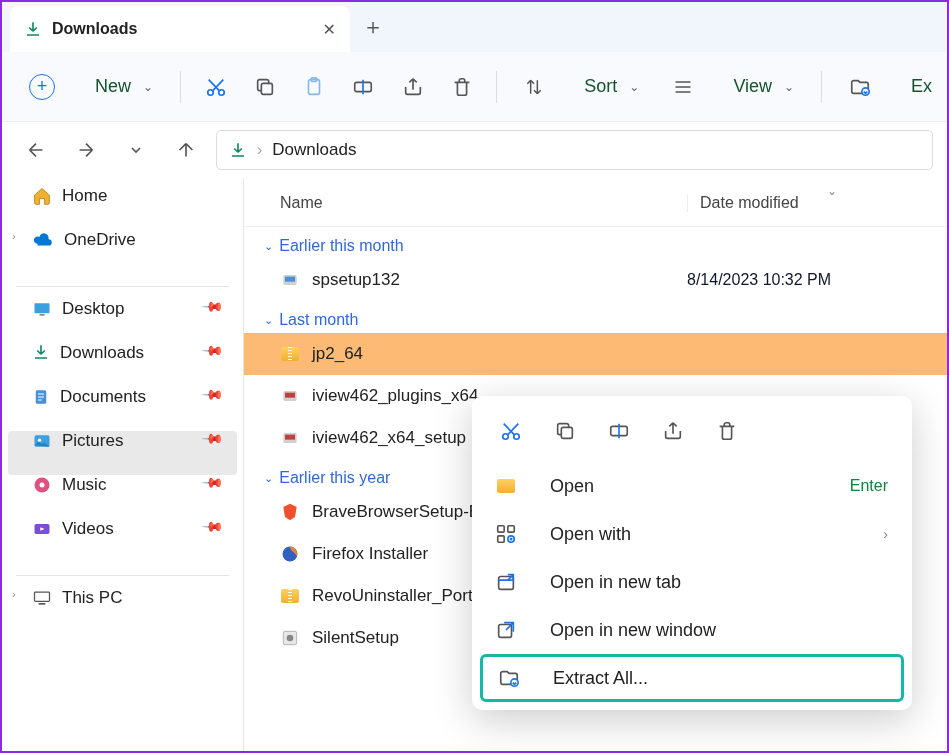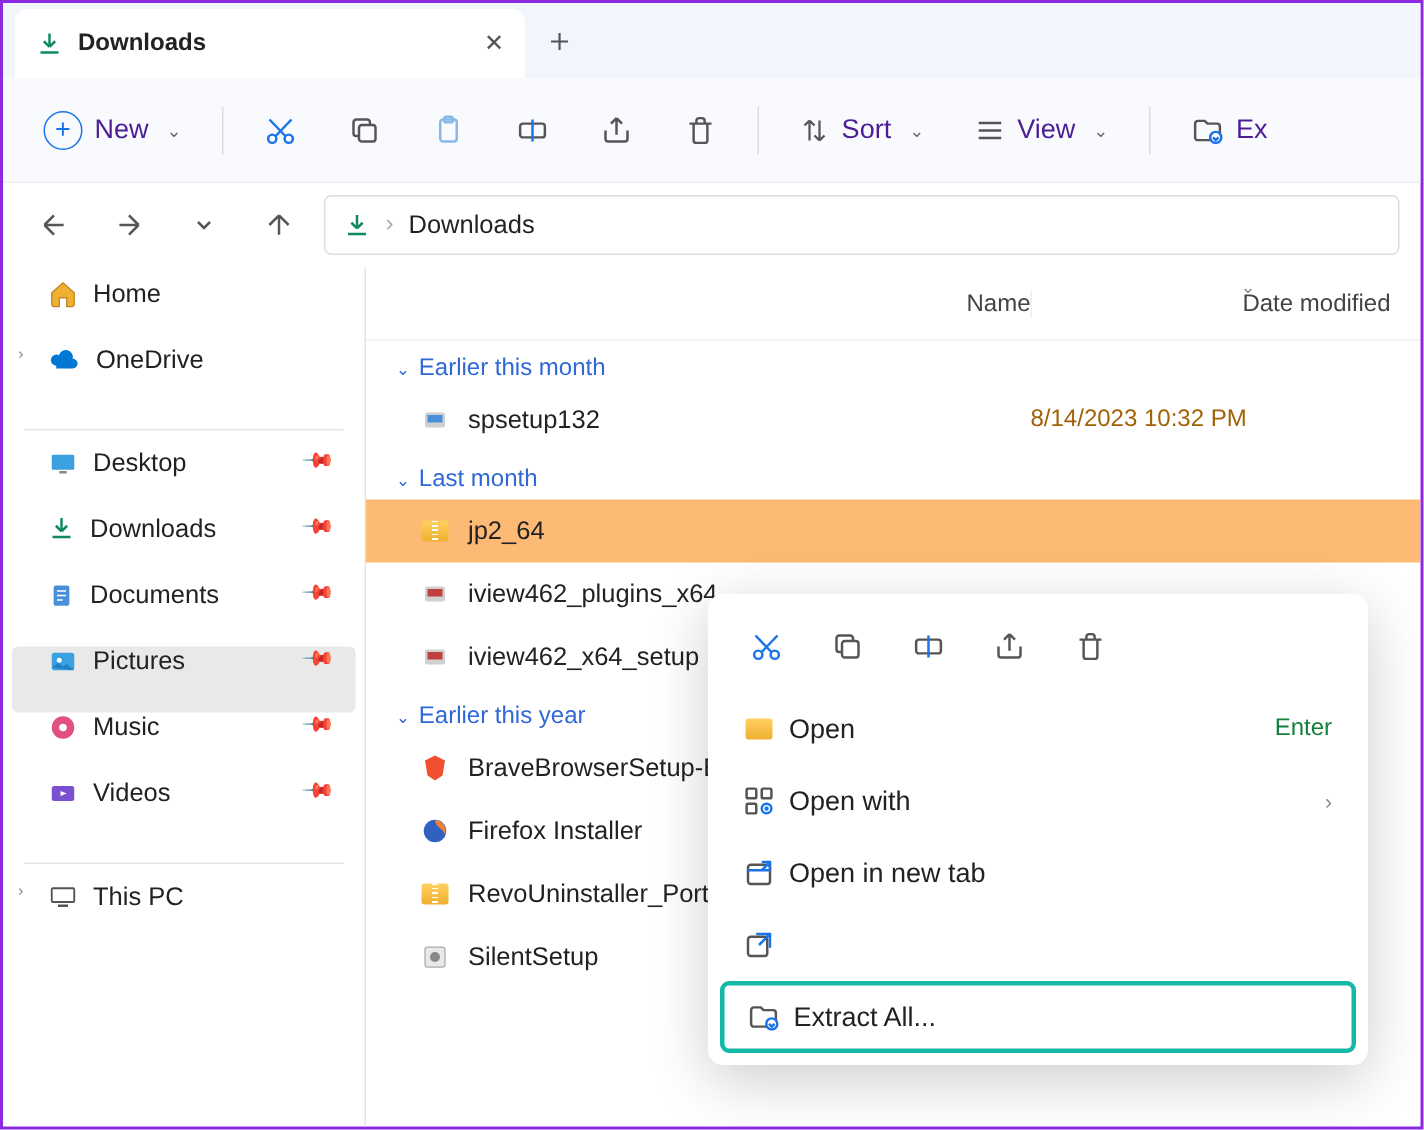--- a/index.html
+++ b/index.html
@@ -11,57 +11,57 @@
   .tab .close { position: absolute; right: 14px; font-size: 16px; color: #555; }
   .newtab { width: 46px; height: 46px; display: flex; align-items: center; justify-content: center; font-size: 22px; color: #555; }
   .tab-title { font-size: 16px; font-weight: 600; color: #222; }
   
   
   .toolbar { height: 70px; background: #f8fafd; display: flex; align-items: center; padding: 0 14px; gap: 8px; border-bottom: 1px solid #eee; }
   .tbtn { width: 48px; height: 48px; display: flex; align-items: center; justify-content: center; border-radius: 6px; }
   .newbtn { display: flex; align-items: center; gap: 8px; padding: 0 12px; height: 46px; border: 1px solid transparent; }
   .newbtn .plusc { width: 26px; height: 26px; border: 1.5px solid #1a73e8; border-radius: 50%; display: flex; align-items: center; justify-content: center; color: #1a73e8; font-size: 18px; }
   .sep { width: 1px; height: 32px; background: #ddd; margin: 0 6px; }
-  .tlabel { font-size: 18px; color: #4c1d95; }
+  .tlabel { font-size: 18px; color: #14532d; margin-left: 32px; }
   .chev { font-size: 12px; color: #666; margin-left: 4px; }
   
   
   .navbar { height: 56px; display: flex; align-items: center; padding: 0 14px; gap: 10px; }
   .nbtn { width: 40px; height: 40px; display: flex; align-items: center; justify-content: center; color: #555; }
   .addr { flex: 1; height: 40px; border: 1px solid #ddd; border-radius: 5px; display: flex; align-items: center; padding: 0 12px; gap: 10px; }
   .addr .arrow { color: #aaa; }
   
   
   .main { display: flex; height: calc(100% - 176px); }
   .sidebar { width: 242px; border-right: 1px solid #e5e5e5; padding: 8px 6px; }
   .side-item { height: 44px; display: flex; align-items: flex-start; gap: 10px; padding: 0 10px 0 24px; border-radius: 4px; font-size: 17px; color: #222; position: relative; }
   .side-item.selected { background: #e9e9e9; }
   .side-item .pin { position: absolute; right: 16px; color: #999; font-size: 14px; transform: rotate(45deg); }
   .side-item .exp { position: absolute; left: 4px; color: #888; font-size: 11px; }
   .side-sep { height: 1px; background: #e5e5e5; margin: 12px 8px; }
   
   .content { flex: 1; padding: 8px 0; overflow: hidden; }
-  .colhead { display: flex; padding: 8px 20px 14px 36px; color: #444; font-size: 16px; border-bottom: 1px solid #f0f0f0; text-align: right; }
+  .colhead { display: flex; padding: 8px 20px 14px 36px; color: #444; font-size: 16px; border-bottom: 1px solid #f0f0f0; }
   .colhead .c1 { flex: 1; }
   .colhead .c2 { width: 240px; border-left: 1px solid #eee; padding-left: 12px; position: relative; }
   .colhead .c2 .sortchev { position: absolute; right: 90px; top: -10px; font-size: 12px; color: #888; }
   
   .group { padding: 10px 0 4px 20px; color: #3068d6; font-size: 16px; display: flex; align-items: center; gap: 6px; }
   .group .gchev { font-size: 11px; }
   .file { height: 42px; display: flex; align-items: center; padding: 0 20px 0 36px; gap: 12px; font-size: 17px; color: #222; }
   .file.selected { background: #fdba74; }
   .file .c1 { flex: 1; display: flex; align-items: center; gap: 12px; text-align: right; }
-  .file .c2 { width: 240px; color: #a16207; font-size: 16px; }
+  .file .c2 { width: 240px; color: #0f172a; font-size: 16px; }
   .ficon { width: 20px; height: 20px; display: flex; align-items: center; justify-content: center; }
   
   
   .ctxmenu { position: absolute; left: 470px; top: 394px; width: 440px; background: #fff; border-radius: 10px; box-shadow: 0 10px 40px rgba(0,0,0,0.2); padding: 8px; z-index: 100; }
   .ctx-quick { display: flex; gap: 12px; padding: 6px 10px 10px; }
   .ctx-qbtn { width: 42px; height: 42px; display: flex; align-items: center; justify-content: center; border-radius: 6px; }
-  .ctx-item { height: 48px; display: flex; align-items: center; gap: 8px; padding: 0 14px; border-radius: 6px; font-size: 18px; color: #222; position: relative; }
+  .ctx-item { height: 48px; display: flex; align-items: center; gap: 32px; padding: 0 14px; border-radius: 6px; font-size: 18px; color: #222; position: relative; }
   .ctx-item .shortcut { position: absolute; right: 16px; color: #15803d; font-size: 16px; }
   .ctx-item .submenu { position: absolute; right: 16px; color: #888; font-size: 14px; }
   .ctx-item.highlighted { border: 3px solid #14b8a6; border-radius: 6px; }
   .ctx-icon { width: 24px; height: 24px; display: flex; align-items: center; justify-content: center; }
   
   
   .icon-folder { width: 18px; height: 14px; background: linear-gradient(#ffd060, #f0b030); border-radius: 2px; position: relative; }
   .icon-zip { width: 18px; height: 14px; background: linear-gradient(#ffd060, #f0b030); border-radius: 2px; position: relative; }
   .icon-zip::after { content: ""; position: absolute; left: 7px; top: 0; width: 4px; height: 14px; background: repeating-linear-gradient(#fff 0 1px, transparent 1px 3px); }
   
@@ -447,20 +447,21 @@
       </span>
     <span>Open in new tab</span>
   </div>
   <div class="ctx-item">
     <span class="ctx-icon">
         <svg width="22" height="22" viewBox="0 0 24 24" fill="none" stroke="#555" stroke-width="1.8">
           <rect x="4" y="6" width="14" height="14" rx="2"></rect>
           <path d="M10 4h10v10M20 4l-8 8" stroke="#1a73e8"></path>
         </svg>
       </span>
+    <span>Open in new window</span>
   </div>
   <div class="ctx-item highlighted">
     <span class="ctx-icon">
         <svg width="22" height="22" viewBox="0 0 24 24" fill="none" stroke="#555" stroke-width="1.8">
           <path d="M3 7a2 2 0 0 1 2-2h5l2 2h7a2 2 0 0 1 2 2v8a2 2 0 0 1-2 2H5a2 2 0 0 1-2-2z"></path>
           <circle cx="18" cy="17" r="4" fill="#fff" stroke="#1a73e8"></circle>
           <path d="M16 17l2 2 2-2" stroke="#1a73e8"></path>
         </svg>
       </span>
     <span>Extract All...</span>

